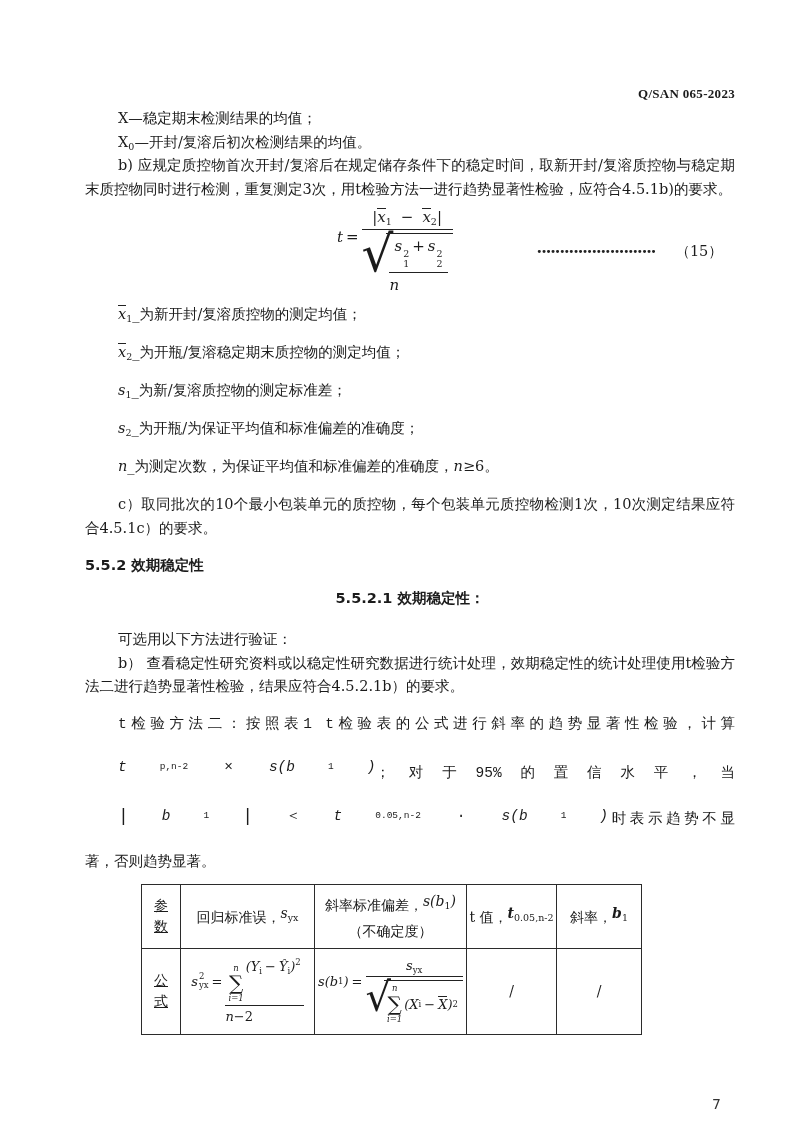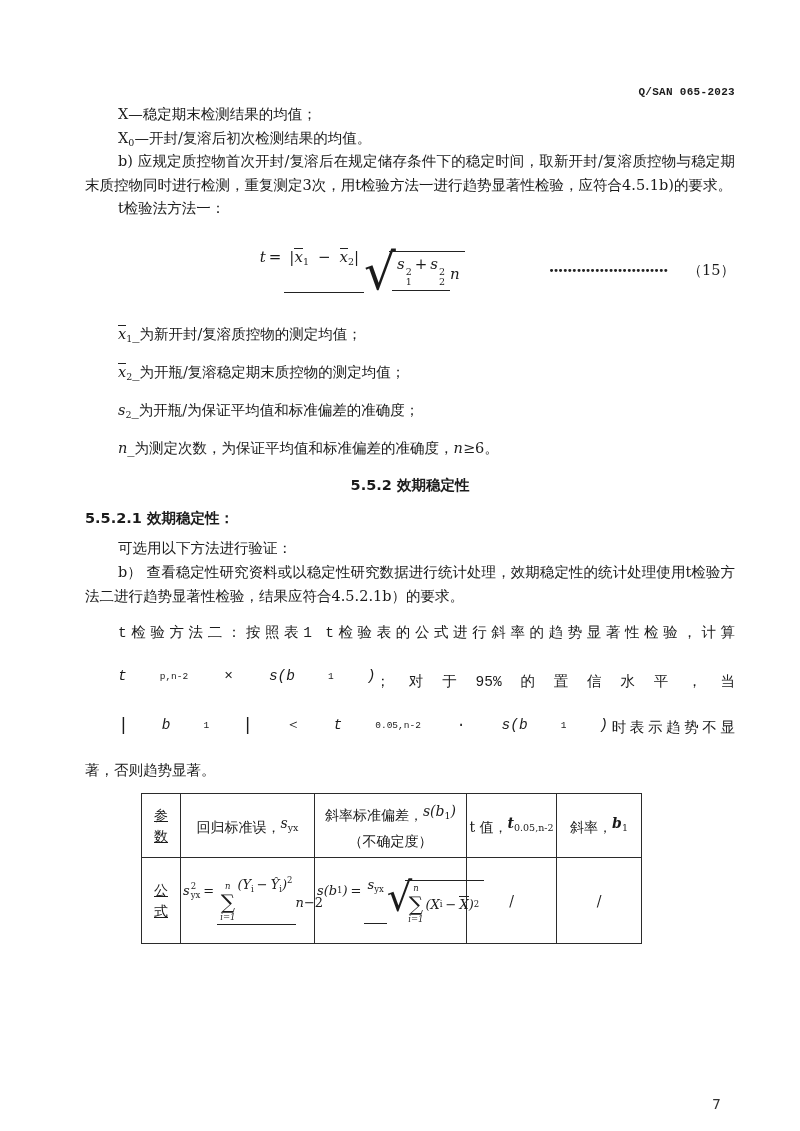--- a/index.html
+++ b/index.html
@@ -5,32 +5,32 @@
   html,body{margin:0;padding:0;background:#ffffff;}
   .page{
     position:relative;width:800px;height:1131px;margin:0 auto;background:#fff;
     font-family:"DejaVu Serif","Liberation Serif",serif;color:#1b1b1b;
     font-size:14.5px;box-sizing:border-box;padding:86px 65px 0 85px;overflow:hidden;
   }
   p{margin:0;line-height:23.5px;}
   .indent{text-indent:33px;}
   .just{text-align:justify;}
   .doc-number{
-    text-align:right;font-family:Liberation Mono, monospace;
-    font-size:11px;font-weight:700;letter-spacing:.3px;margin-bottom:5px;
+    text-align:right;font-family:Liberation Serif, serif;
+    font-size:13px;font-weight:700;letter-spacing:.3px;margin-bottom:5px;
   }
   sub{font-size:9.5px;vertical-align:-3px;font-style:normal;line-height:1;}
   sup{font-size:9.5px;vertical-align:6px;font-style:normal;line-height:1;}
   .mi{font-style:italic;}
   .bi{font-style:italic;font-weight:700;}
   .mo{padding:0 3px;}
   .mo.wide{padding:0 9px;}
   .ovl{display:inline-block;border-top:1.3px solid #222;padding-top:1px;line-height:1.05;}
   .math{display:inline-flex;align-items:center;}
-  .frac{display:inline-flex;align-items:center;}
+  .frac{display:inline-flex;flex-direction:column;align-items:flex-start;}
   .frac>.num{align-self:stretch;text-align:center;border-bottom:1.3px solid #222;padding:0 5px 3px;white-space:nowrap;}
   .frac>.den{padding-top:3px;white-space:nowrap;}
   .sqrt{display:inline-flex;align-items:flex-start;}
   .rad{font-family:"DejaVu Sans","Liberation Sans",sans-serif;line-height:1;}
   .rad.big{font-size:50px;line-height:42px;}
   .rad.med{font-size:40px;line-height:34px;}
   .radicand{border-top:1.5px solid #222;margin-left:-7px;padding:3px 5px 0 3px;display:inline-flex;align-items:center;}
   .ss{display:inline-flex;flex-direction:column;align-items:flex-start;font-size:9.5px;line-height:1.05;vertical-align:-6px;margin-left:1px;}
   .sum{display:inline-flex;flex-direction:column;align-items:center;line-height:1;margin-right:2px;}
   .sum .lim{font-size:8.5px;line-height:1.1;font-style:italic;}
@@ -38,23 +38,23 @@
   .eq-row{display:flex;align-items:center;margin:8px 0 10px;height:84px;}
   .eq-spacer{width:252px;}
   .f15{font-size:15px;}
   .lhs-up{display:inline-flex;align-items:center;transform:translateY(-14px);}
   .lhs-up2{display:inline-flex;align-items:center;transform:translateY(-10px);}
   .dots{margin-left:84px;font-weight:700;font-size:16px;letter-spacing:-1px;color:#222;white-space:nowrap;}
   .eq-num{margin-left:20px;white-space:nowrap;}
   .def{padding-left:33px;margin-bottom:15px;line-height:23px;}
   .concl{margin:4px 0 12px;}
   .h-sans{font-family:"DejaVu Sans","Liberation Sans",sans-serif;font-weight:700;font-size:14.5px;line-height:20px;}
-  .h552{margin-top:15px;text-align:center;}
-  .h5521{margin-top:13px;}
-  .intro2{margin-top:10px;font-family:Liberation Mono, monospace;}
+  .h552{margin-top:15px;}
+  .h5521{margin-top:13px;text-align:center;}
+  .intro2{margin-top:20px;}
   .tm2{line-height:43px;margin-top:4px;font-family:Liberation Mono, monospace;}
   .imath{display:inline-flex;align-items:center;white-space:nowrap;}
   .up5{vertical-align:6px;}
   .up2{vertical-align:2px;}
   .tallbar{font-size:18px;}
   .tbl-title{text-align:center;margin:6px 0 6px;}
   table.ttable{border-collapse:collapse;margin-left:56px;table-layout:fixed;width:500px;}
   .ttable th,.ttable td{
     border:1.4px solid #2b2b2b;text-align:center;vertical-align:middle;
     font-weight:400;padding:3px 2px;font-size:14px;
@@ -77,21 +77,20 @@
 <div class="page">
 
   <div class="doc-number">Q/SAN 065-2023</div>
 
   <p class="indent"><span>X</span><span>—稳定期末检测结果的均值；</span></p>
 
   <p class="indent"><span>X</span><sub>0</sub><span>—开封/复溶后初次检测结果的均值。</span></p>
 
   <p class="indent just">b) 应规定质控物首次开封/复溶后在规定储存条件下的稳定时间，取新开封/复溶质控物与稳定期末质控物同时进行检测，重复测定3次，用t检验方法一进行趋势显著性检验，应符合4.5.1b)的要求。</p>
 
-  <p class="indent">t检验法方法一：</p>
 
   <div class="eq-row">
     <span class="eq-spacer"></span>
     <span class="math f15">
       <span class="lhs-up">
         <i class="mi">t</i>
         <span class="mo">=</span>
       </span>
       <span class="frac">
         <span class="num">
@@ -119,26 +118,28 @@
       </span>
     </span>
     <span class="dots">··························</span>
     <span class="eq-num">（15）</span>
   </div>
 
   <p class="def"><span class="ovl"><i class="mi">x</i></span><sub>1</sub><span>_为新开封/复溶质控物的测定均值；</span></p>
 
   <p class="def"><span class="ovl"><i class="mi">x</i></span><sub>2</sub><span>_为开瓶/复溶稳定期末质控物的测定均值；</span></p>
 
+  <p class="def"><i class="mi">s</i><sub>1</sub><span>_为新/复溶质控物的测定标准差；</span></p>
 
   <p class="def"><i class="mi">s</i><sub>2</sub><span>_为开瓶/为保证平均值和标准偏差的准确度；</span></p>
 
   <p class="def"><i class="mi">n</i><span>_为测定次数，为保证平均值和标准偏差的准确度，</span><i class="mi">n</i><span>≥6。</span></p>
 
 
+  <p class="indent just">c）取同批次的10个最小包装单元的质控物，每个包装单元质控物检测1次，10次测定结果应符合4.5.1c）的要求。</p>
 
   <p class="h-sans h552">5.5.2 效期稳定性</p>
 
   <p class="h-sans h5521">5.5.2.1 效期稳定性：</p>
 
   <p class="indent intro2">可选用以下方法进行验证：</p>
 
 
   <p class="indent just">b） 查看稳定性研究资料或以稳定性研究数据进行统计处理，效期稳定性的统计处理使用t检验方法二进行趋势显著性检验，结果应符合4.5.2.1b）的要求。</p>
 

